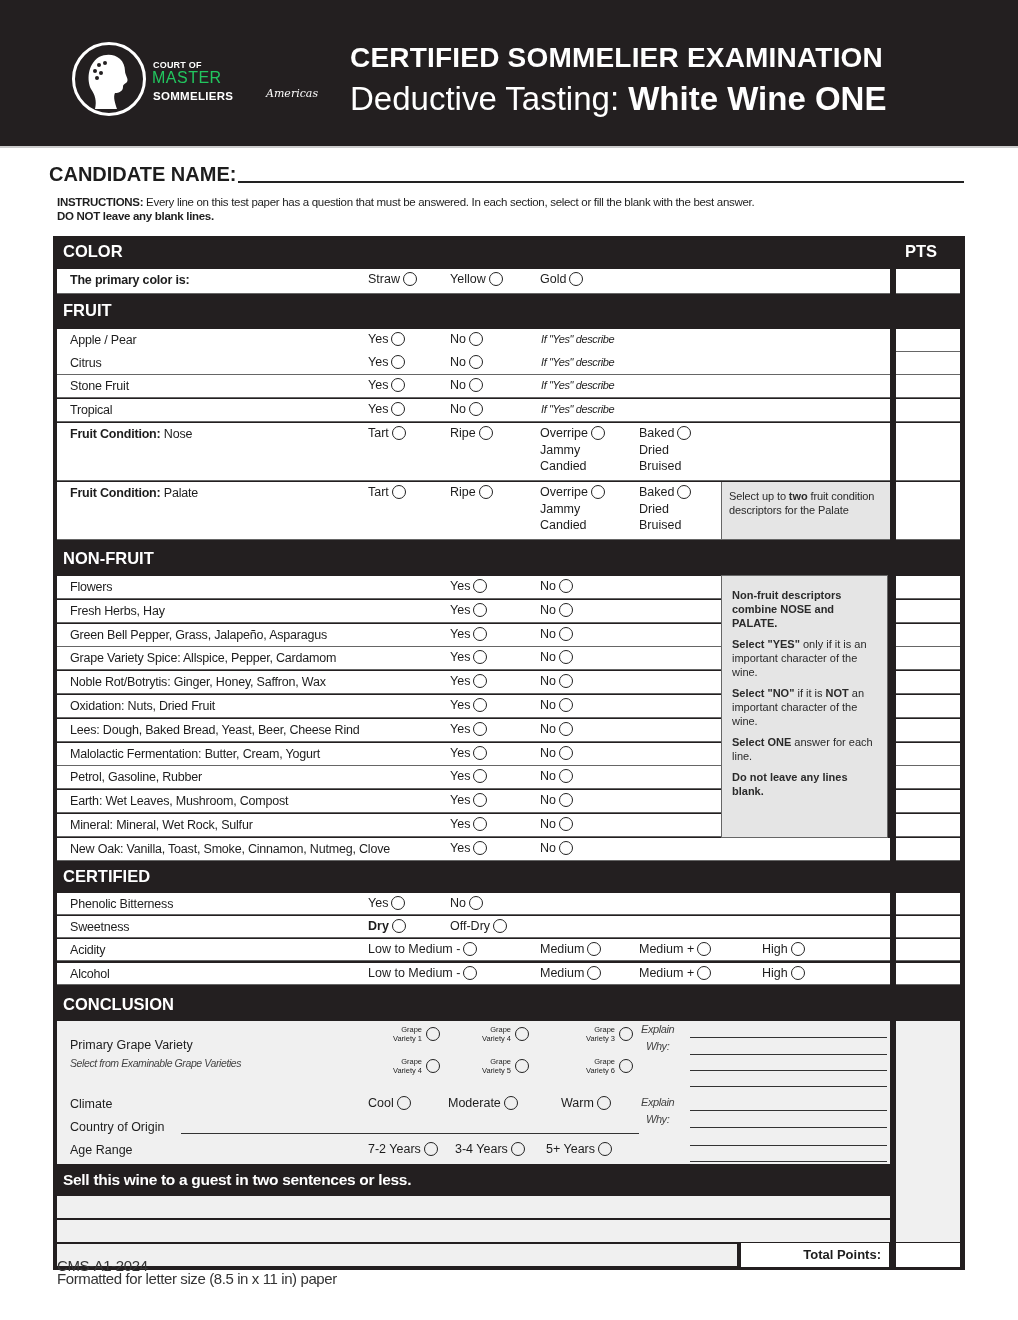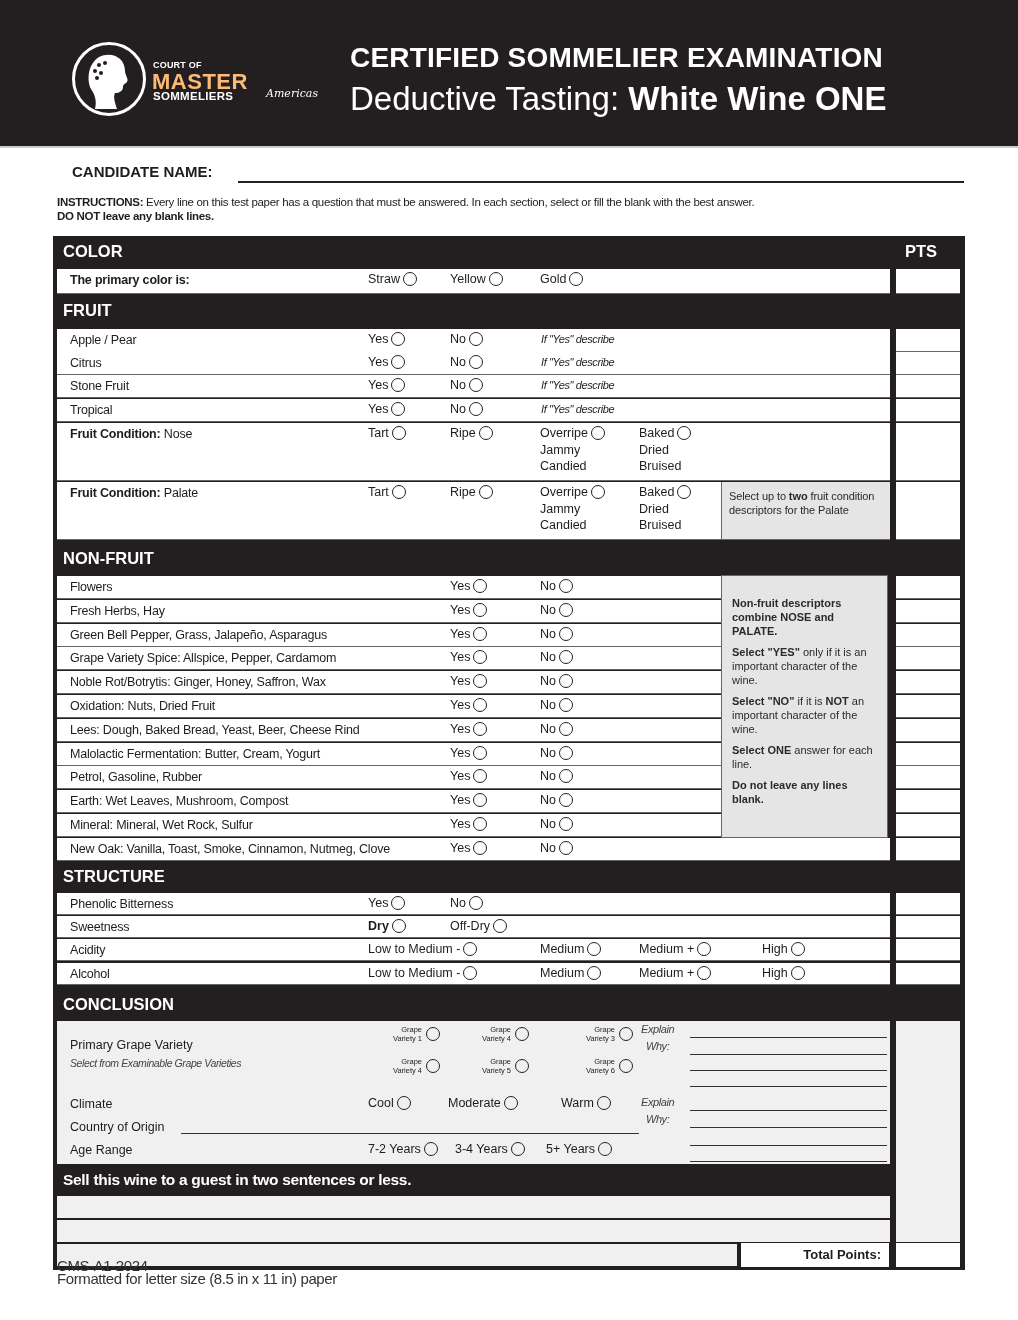--- a/index.html
+++ b/index.html
@@ -2,44 +2,44 @@
 <html><head>
 <meta charset="utf-8">
 <style>
 *{box-sizing:border-box;margin:0;padding:0}
 html,body{width:1018px;height:1320px;background:#fff;font-family:"Liberation Sans",sans-serif;color:#1d1d1d;overflow:hidden}
 .header{position:absolute;left:0;top:0;width:1018px;height:148px;background:#231f20;border-bottom:2px solid #ccc}
 .logo{position:absolute;left:72px;top:42px;width:258px;height:75px}
 .logo .circle{position:absolute;left:0;top:0;width:74px;height:74px;border:3px solid #fff;border-radius:50%}
 .logo .circle svg{position:absolute;left:10px;top:6px}
 .logo .court{position:absolute;left:81px;top:18px;color:#fff;font-size:9px;font-weight:bold;letter-spacing:0.2px}
-.logo .master{position:absolute;left:80px;top:27px;color:#fdba74;font-size:22px;font-weight:bold;letter-spacing:0.5px}
+.logo .master{position:absolute;left:80px;top:27px;color:#22c55e;font-size:16px;font-weight:normal;letter-spacing:0.5px}
 .logo .somm{position:absolute;left:81px;top:48px;color:#fff;font-size:11.5px;font-weight:bold;letter-spacing:0.3px}
 .logo .americas{position:absolute;left:194px;top:45px;color:#fff;font-family:"DejaVu Serif",serif;font-style:italic;font-size:11px}
 .title1{position:absolute;left:350px;top:42px;color:#fff;font-size:28px;font-weight:bold;letter-spacing:0.2px}
 .title2{position:absolute;left:350px;top:80px;color:#fff;font-size:33px}
 .title2 b{font-weight:bold}
-.cand{position:absolute;left:72px;top:163px;font-size:15px;font-weight:bold}
+.cand{position:absolute;left:49px;top:163px;font-size:20px;font-weight:bold}
 .candline{position:absolute;left:238px;top:181px;width:726px;border-bottom:2px solid #222}
 .instr{position:absolute;left:57px;top:195px;font-size:11.5px;line-height:14px;width:910px;letter-spacing:-0.3px}
 .instr b{font-weight:bold}
 .form{position:absolute;left:53px;top:236px;width:912px;height:1034px;background:#231f20}
 .sec{position:absolute;left:10px;color:#fff;font-weight:bold;font-size:16.5px}
 .pts-h{position:absolute;left:852px;top:6px;color:#fff;font-weight:bold;font-size:16.5px}
 .row{position:absolute;left:4px;width:833px;background:#fff;font-size:12.5px;border-bottom:1px solid #666}
 .pts{position:absolute;left:843px;width:64px;background:#fff;border-bottom:1px solid #666}
 .row .lbl{position:absolute;left:13px;top:4px;white-space:nowrap;letter-spacing:-0.2px}
 .row .lbl b{font-weight:bold}
 .opt{position:absolute;top:3px;white-space:nowrap;font-size:12.5px}
 .rad{display:inline-block;width:14px;height:14px;border:1.3px solid #222;border-radius:50%;vertical-align:-3px;margin-left:3px}
 .desc{position:absolute;left:484px;top:4px;font-style:italic;font-size:11px;letter-spacing:-0.4px}
 .sub{position:absolute;top:19px;font-size:12.5px;line-height:16px}
 .note{position:absolute;background:#e5e5e5;font-size:11px;line-height:13.5px;padding:8px 7px;letter-spacing:-0.1px;color:#2a2a2a}
 .note b{font-weight:bold}
-.bignote{position:absolute;left:668px;top:339px;width:167px;height:263px;background:#e5e5e5;border:1px solid #666;padding:20px 10px;font-size:11px;line-height:14px;color:#2a2a2a}
+.bignote{position:absolute;left:668px;top:339px;width:167px;height:263px;background:#e5e5e5;border:1px solid #666;padding:12px 10px;font-size:11px;line-height:14px;color:#2a2a2a}
 .bignote p{margin-bottom:7px}
 .bignote b{font-weight:bold}
 .concl{position:absolute;left:4px;top:785px;width:833px;height:143px;background:#f0f0f0}
 .conclpts{position:absolute;left:843px;top:785px;width:64px;height:221px;background:#f0f0f0}
 .gv{position:absolute;font-size:7.5px;text-align:right;line-height:9px;white-space:nowrap}
 .gv .rad{position:absolute;right:-18px;top:2px;margin:0}
 .line{position:absolute;border-bottom:1.5px solid #333}
 .expl{position:absolute;font-style:italic;font-size:11px;text-align:center;line-height:17px;color:#444;letter-spacing:-0.4px}
 .sell{position:absolute;left:10px;top:935px;color:#fff;font-weight:bold;font-size:15.5px;letter-spacing:-0.3px}
 .srow{position:absolute;left:4px;width:833px;height:22px;background:#f0f0f0}
@@ -95,21 +95,21 @@
   <div class="sec" style="top:313px">NON-FRUIT</div>
   <div id="nf-rows"></div>
   <div class="bignote">
     <p><b>Non-fruit descriptors combine NOSE and PALATE.</b></p>
     <p><b>Select "YES"</b><span> only if it is an important character of the wine.</span></p>
     <p><b>Select "NO"</b><span> if it is </span><b>NOT</b><span> an important character of the wine.</span></p>
     <p><b>Select ONE</b><span> answer for each line.</span></p>
     <p><b>Do not leave any lines blank.</b></p>
   </div>
 
-  <div class="sec" style="top:631px">STRUCTURE</div>
+  <div class="sec" style="top:631px">CERTIFIED</div>
   <div id="st-rows"></div>
 
   <div class="sec" style="top:759px">CONCLUSION</div>
   <div class="concl">
     <div class="lbl" style="position:absolute;left:13px;top:17px;font-size:12.5px">Primary Grape Variety</div>
     <div style="position:absolute;left:13px;top:36px;font-size:10.5px;font-style:italic;letter-spacing:-0.4px;color:#444">Select from Examinable Grape Varieties</div>
     <div id="gv"></div>
     <div class="expl" style="left:584px;top:0"><span>Explain</span><br><span>Why:</span></div>
     <div class="expl" style="left:584px;top:73px"><span>Explain</span><br><span>Why:</span></div>
     <div id="explines"></div>

